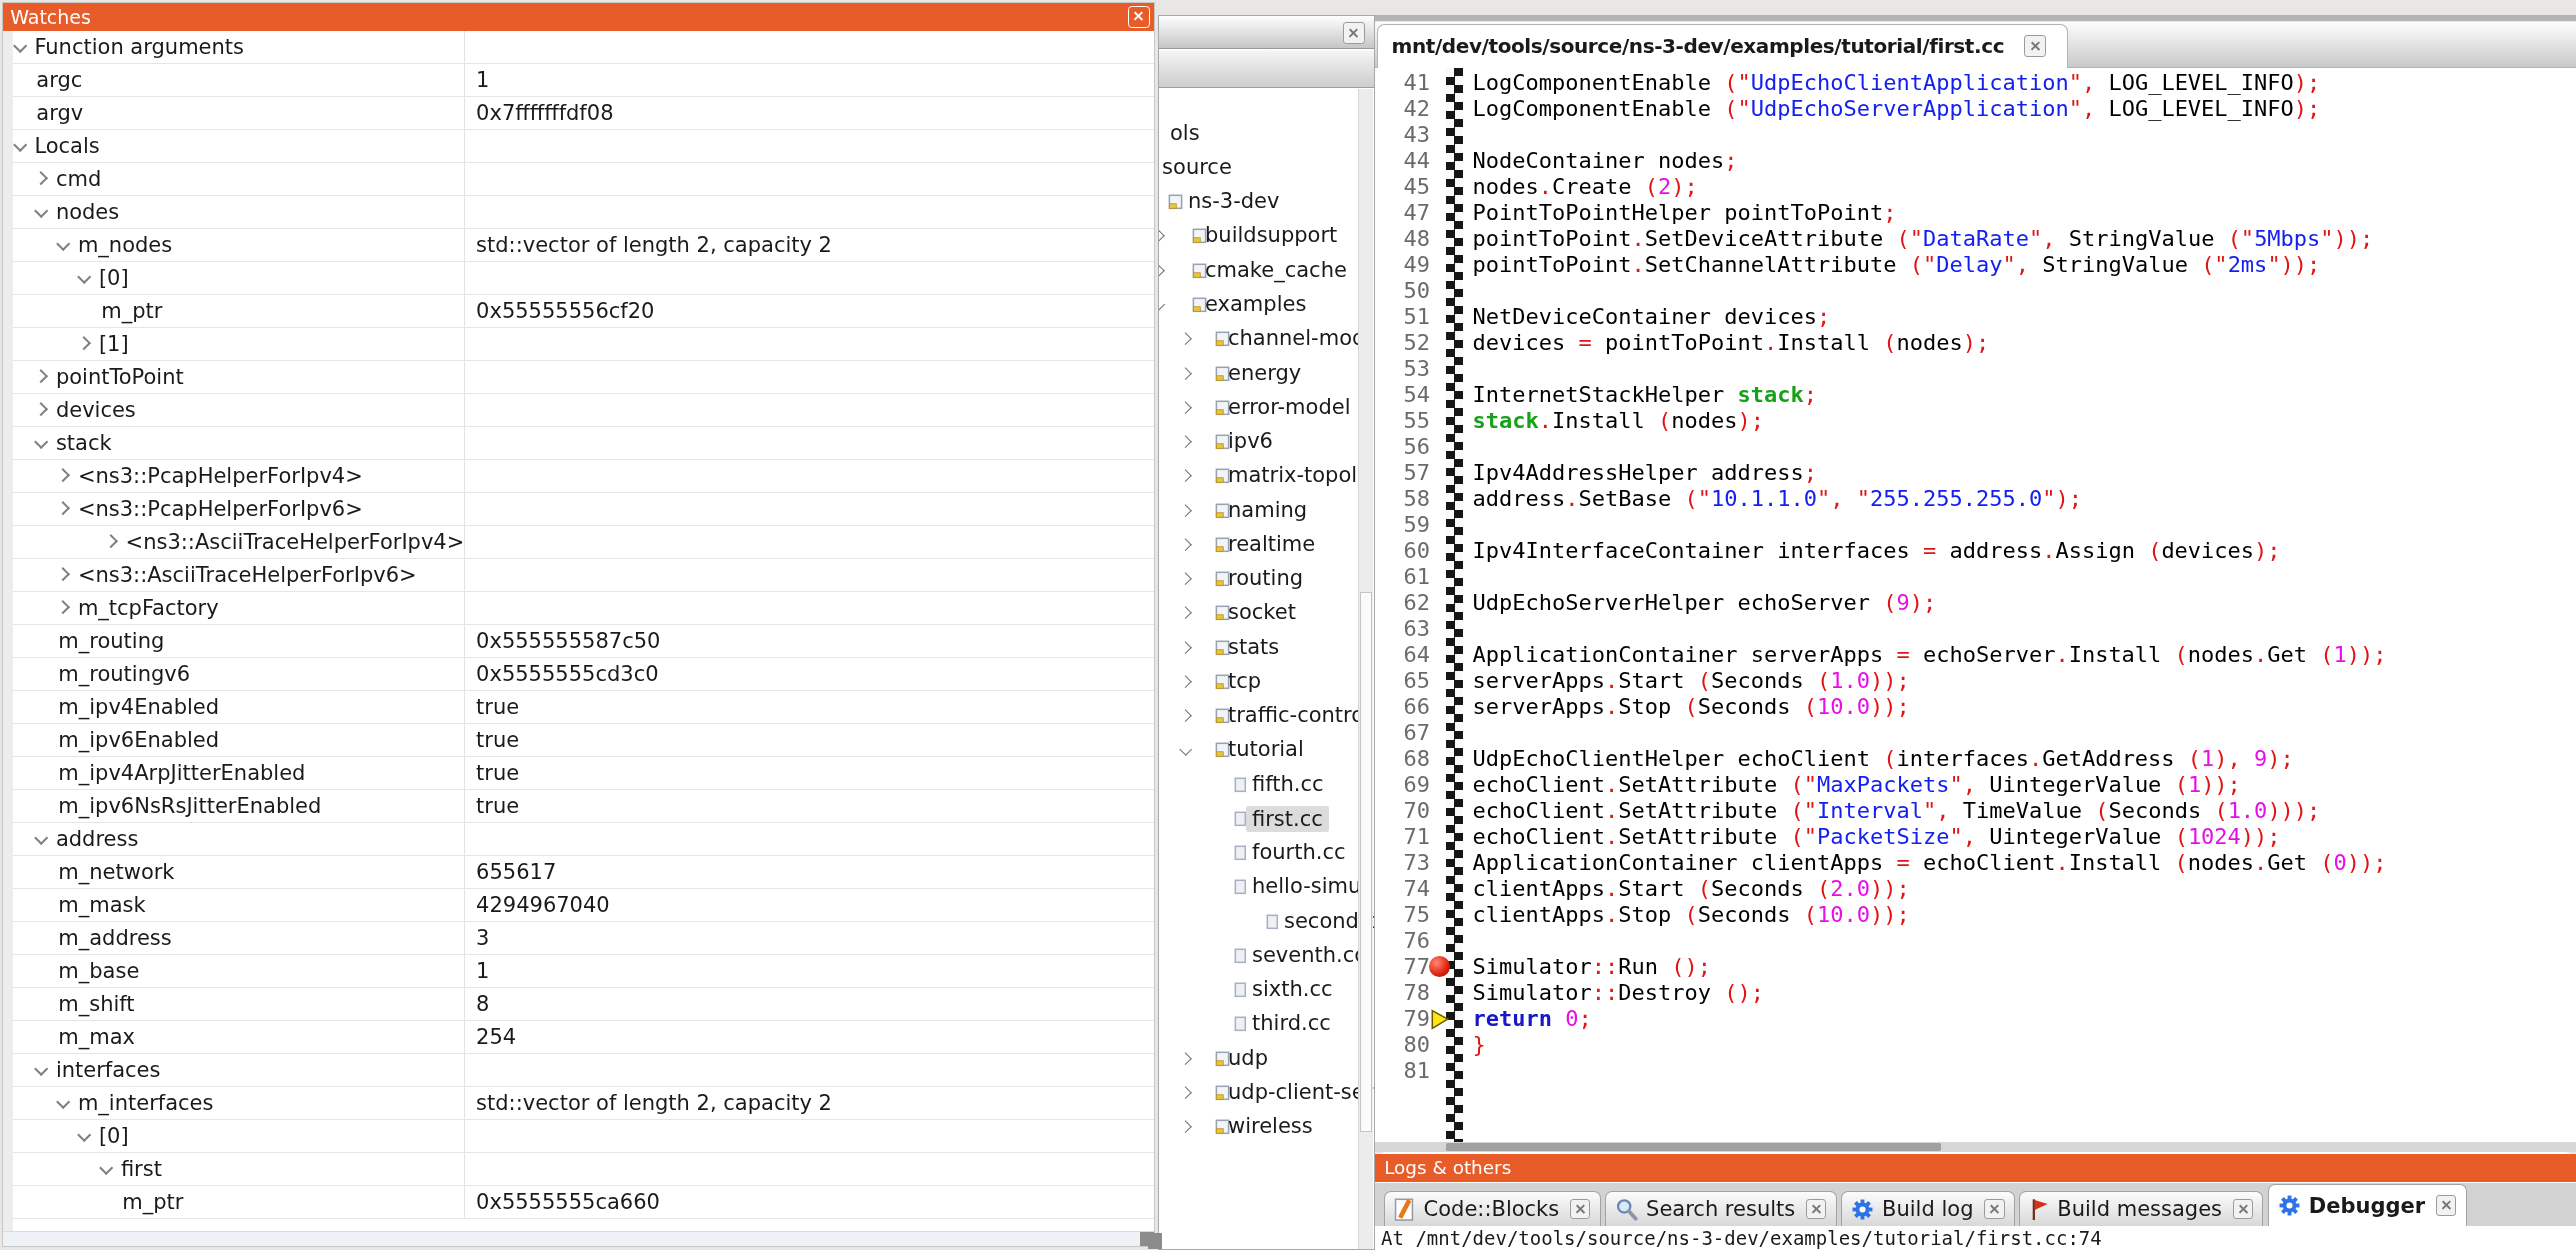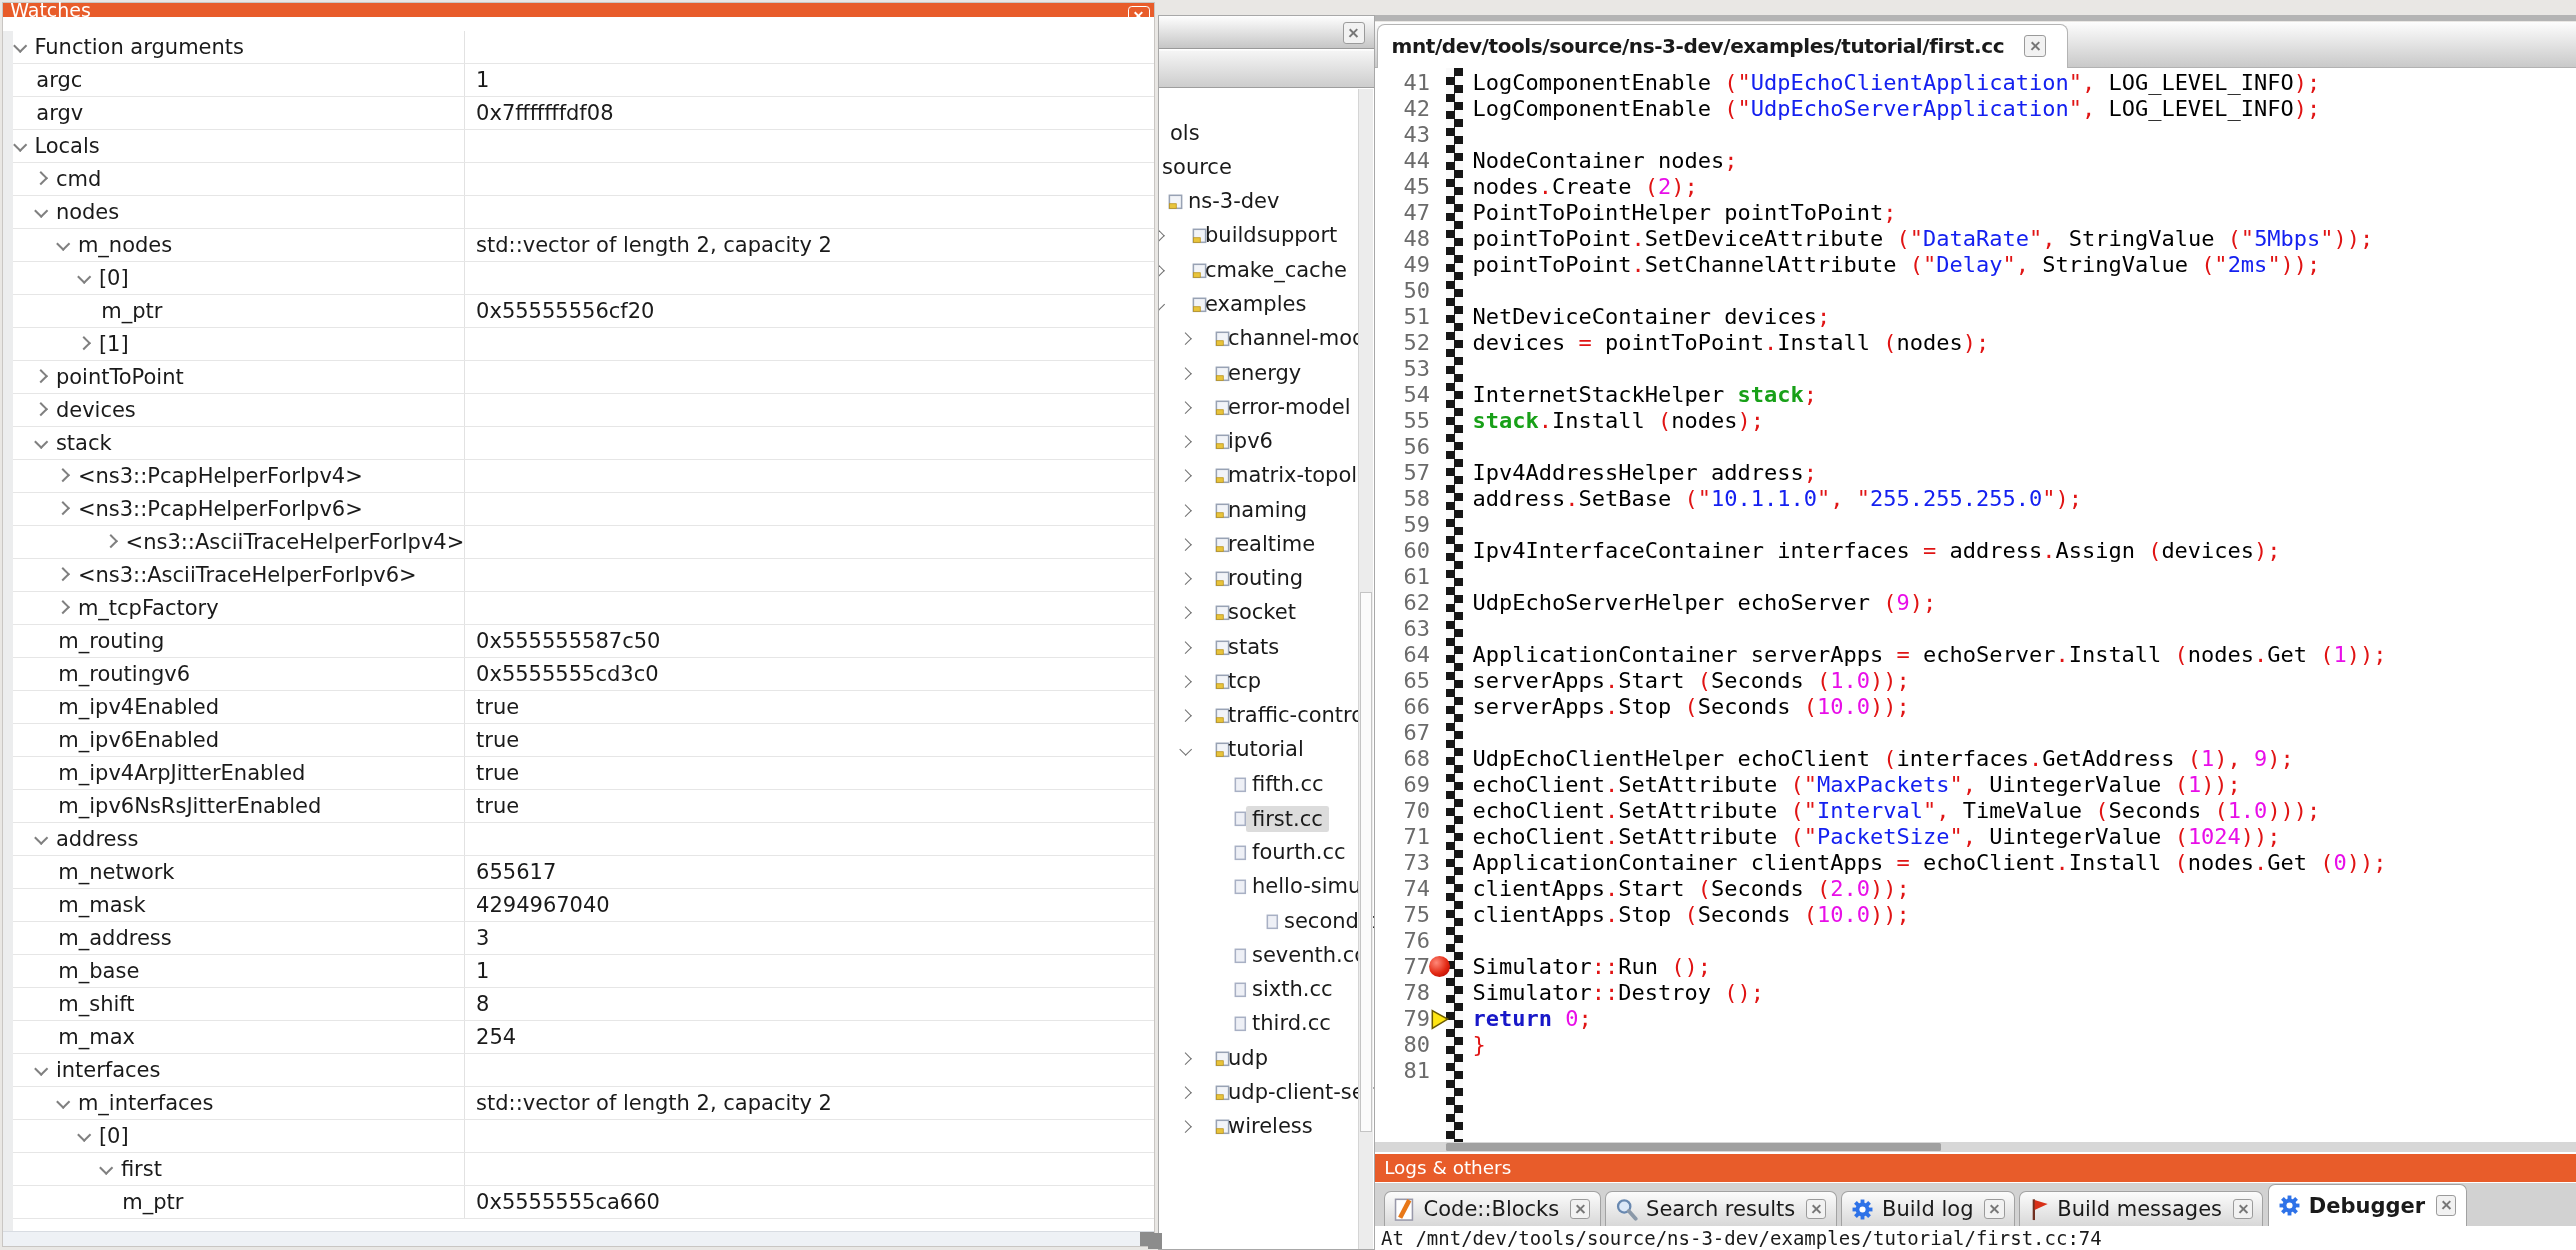--- a/index.html
+++ b/index.html
@@ -10,21 +10,21 @@
         border:1.5px solid #9a9a9a;border-radius:3.1px;background:#f2f2f2;position:relative;cursor:default;}
   .xbox::before,.xbox::after{content:"";position:absolute;width:10.8px;height:2.3px;background:#777;}
   .xbox::before{transform:rotate(45deg);} .xbox::after{transform:rotate(-45deg);}
   .chev{display:inline-block;width:8.4px;height:8.4px;border-right:2.3px solid #808080;border-bottom:2.3px solid #808080;
         flex:0 0 auto;}
   .chev.closed{transform:rotate(-45deg);}
   .chev.open{transform:rotate(45deg);}
   
   .watches{position:absolute;left:1.5px;top:2.3px;width:1153px;height:1245px;background:#fff;
            border:0.8px solid #c9c6c3;box-sizing:border-box;}
-  .w-title{position:absolute;left:0;top:0;right:0;height:14px;background:var(--orange);
+  .w-title{position:absolute;left:0;top:0;right:0;height:28px;background:var(--orange);
            display:flex;align-items:center;padding-left:7.7px;box-sizing:border-box;}
   .w-title span{color:#fff;font-size:19px;}
   .w-close{position:absolute;right:3.8px;top:3.1px;width:21.5px;height:21.5px;border:1.5px solid #fff;border-radius:3.8px;
            box-sizing:border-box;}
   .w-close::before,.w-close::after{content:"";position:absolute;left:3.8px;top:8px;width:10.8px;height:2.3px;background:#fff;}
   .w-close::before{transform:rotate(45deg);} .w-close::after{transform:rotate(-45deg);}
   .w-leftstrip{position:absolute;left:0;top:28px;bottom:14px;width:10px;background:#ecedee;border-right:0.8px solid #dcdcdc;}
   .w-body{position:absolute;left:10.8px;top:28px;right:0;bottom:14px;overflow:hidden;background:#fff;}
   .w-row{display:flex;height:33px;box-sizing:border-box;border-bottom:0.8px solid #e6e6e6;font-size:21px;}
   .w-name{flex:0 0 452px;display:flex;align-items:center;box-sizing:border-box;border-right:0.8px solid #e2e2e2;
@@ -70,21 +70,21 @@
   .lgap{flex:0 0 38px;position:relative;}
   .lcode{flex:1;overflow:hidden;}
   .cn{color:#000;} .co{color:var(--op-red);} .cs{color:var(--str-blue);}
   .cm{color:var(--num-magenta);} .ck{color:var(--kw-blue);font-weight:bold;} .cg{color:var(--stack-green);font-weight:bold;}
   .bp{position:absolute;left:-6.1px;top:2.3px;width:21.5px;height:21.5px;border-radius:50%;z-index:2;
       background:radial-gradient(circle at 35% 32%,#ff8878,#e22812 55%,#a40000);}
   .cur{position:absolute;left:-4.6px;top:3.1px;z-index:2;}
   .ed-hscroll{position:absolute;left:1375px;top:1142px;width:1201px;height:10px;background:#d7d7d7;}
   .ed-hthumb{position:absolute;left:71px;top:0.8px;width:495px;height:8.4px;background:#a0a0a0;border-radius:1.5px;}
   
-  .logs{position:absolute;left:1375px;top:1152px;width:1201px;height:98px;background:#fff;}
+  .logs{position:absolute;left:1375px;top:1152px;width:1201px;height:98px;background:#fff;border-radius:12px;}
   .logs-title{position:absolute;left:0;top:2.3px;right:0;height:28px;background:var(--orange);color:#fff;
               font-size:18.4px;line-height:28px;padding-left:9.2px;box-sizing:border-box;}
   .logs-tabs{position:absolute;left:0;top:31px;right:0;height:44px;background:#d2d2d2;border-bottom:0.8px solid #fdfdfd;
              display:flex;align-items:flex-end;padding-left:9.2px;gap:4.6px;box-sizing:border-box;}
   .log-tab{height:35px;display:flex;align-items:center;gap:7.7px;padding:0 9.2px;font-size:21px;
            background:linear-gradient(#fcfcfc,#d8d8d8);border:1.5px solid #a2a2a2;border-bottom:none;
            border-radius:7px 7px 0 0;box-sizing:border-box;white-space:nowrap;}
   .log-tab.active{height:42px;background:#fff;font-weight:bold;}
   .log-tab .xbox{width:18.4px;height:18.4px;margin-left:3.1px;}
   .logs-status{position:absolute;left:0;top:74px;right:0;height:24px;background:#fff;

